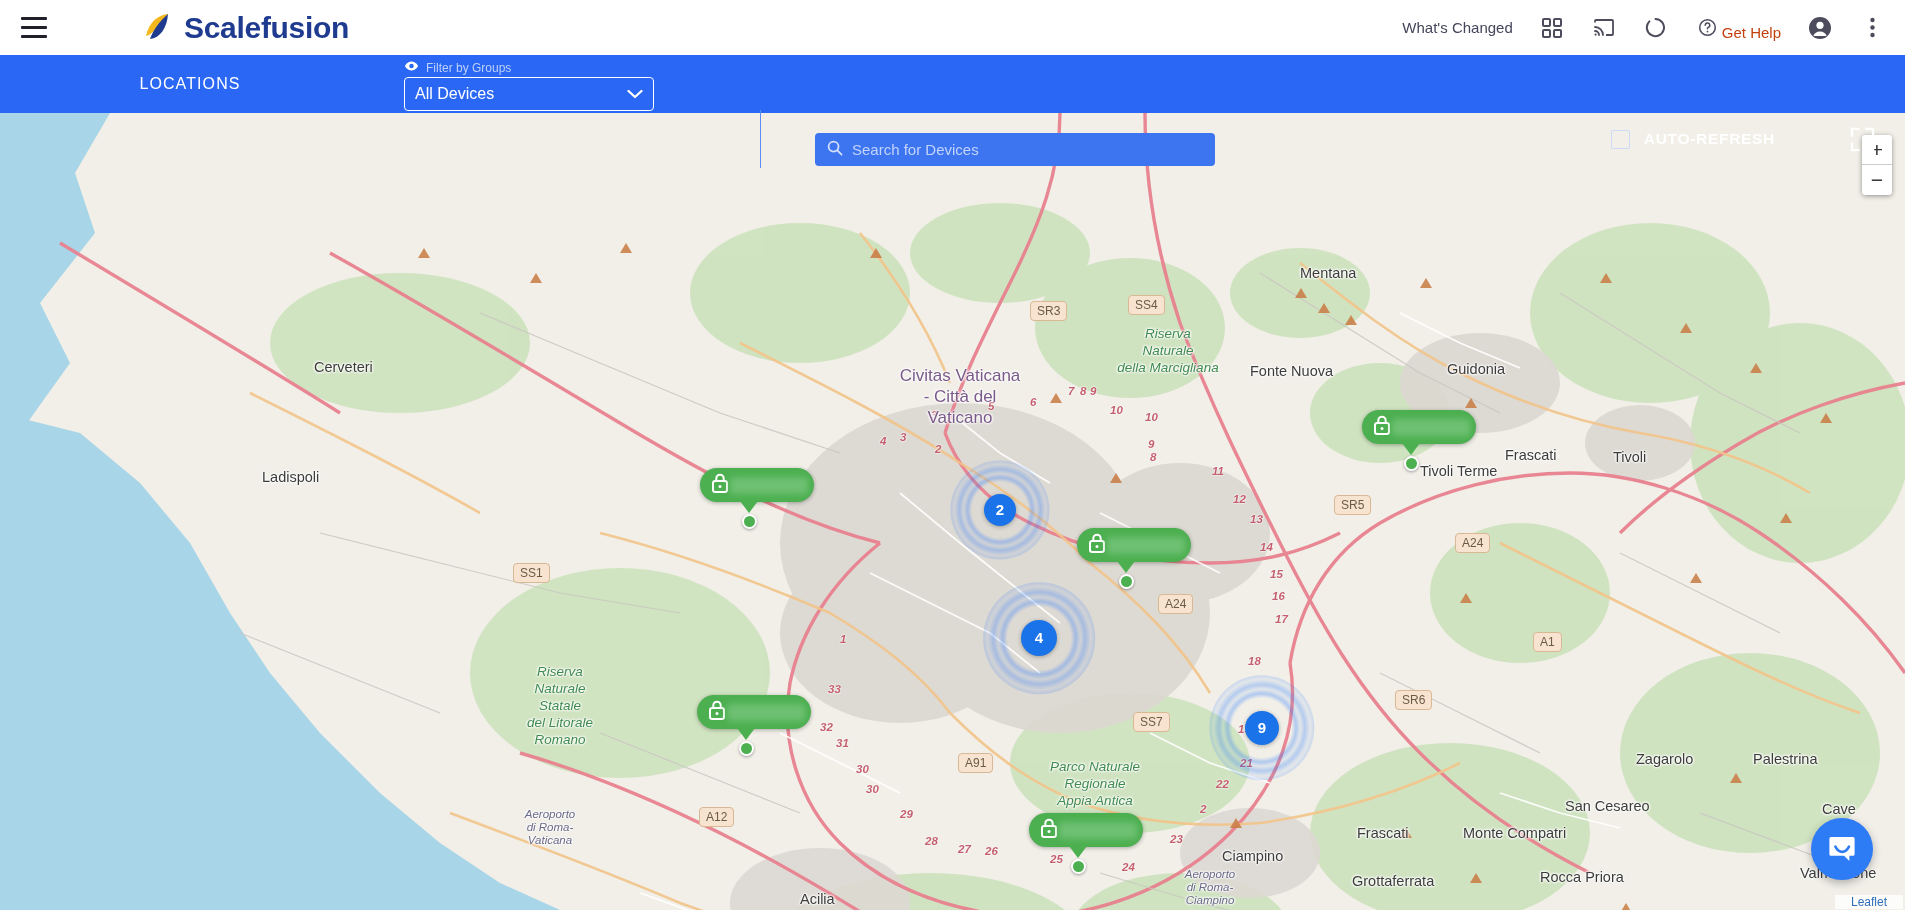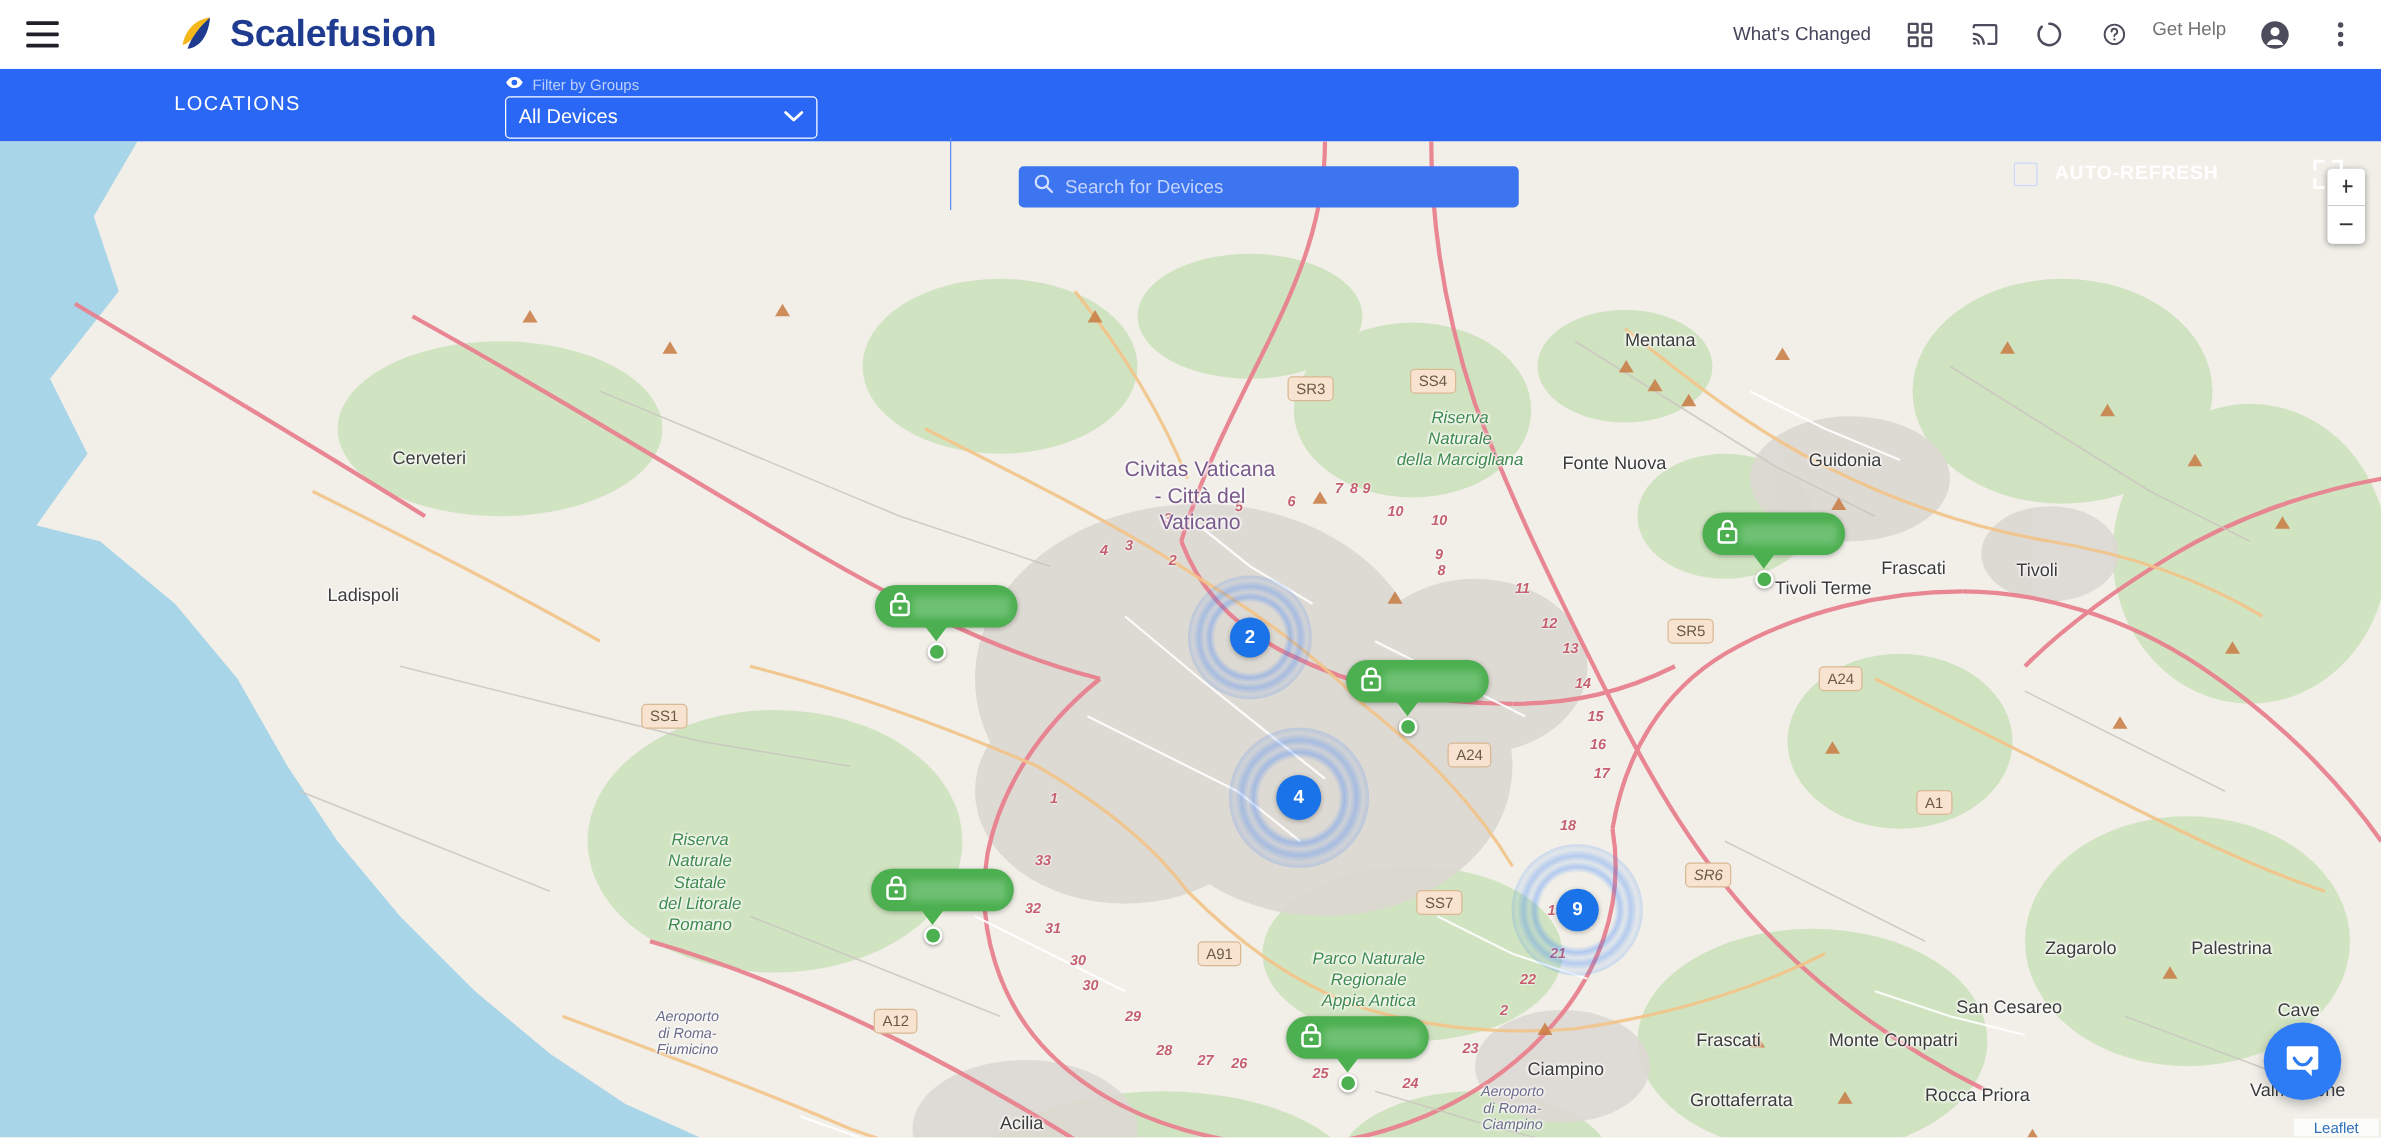--- a/index.html
+++ b/index.html
@@ -27,21 +27,21 @@
   .brand { display: flex; align-items: center; margin-left: 86px; gap: 10px; }
   .brand-logo { width: 34px; height: 34px; position: relative; }
   .brand-name { font-size: 30px; font-weight: 700; color: #1f3b8f; letter-spacing: -0.3px; }
 
   .header-right {
     margin-left: auto; display: flex; align-items: center;
     gap: 26px; padding-right: 20px; color: #4a4a5a;
   }
   .whats-changed { font-size: 15px; color: #44455a; cursor: pointer; white-space: nowrap; }
   .hicon { width: 26px; height: 26px; display: flex; align-items: center; justify-content: center; cursor: pointer; color: #4c4c5c; }
-  .gethelp { display: flex; align-items: flex-start; gap: 17px; cursor: pointer; font-size: 15px; color: #737373; white-space: nowrap; }
+  .gethelp { display: flex; align-items: flex-end; gap: 1px; cursor: pointer; font-size: 15px; color: #c2410c; white-space: nowrap; }
 
   
   .toolbar {
     position: absolute; top: 55px; left: 0; width: 1905px; height: 58px;
     background: #2a67f4; z-index: 39; display: flex; align-items: center;
   }
   .tb-locations {
     width: 380px; height: 58px; display: flex; align-items: center;
     justify-content: center; color: #fff; font-size: 16px;
     letter-spacing: 1.1px; font-weight: 400; cursor: pointer;
@@ -483,37 +483,37 @@
           <div class="mlabel park" style="left: 1095px; top: 645px; transform: translateX(-50%);">
             <div>Parco Naturale</div>
             <div>Regionale</div>
             <div>Appia Antica</div>
           </div>
         </div>
       <div id="airport-labels">
           <div class="mlabel airport" style="left: 550px; top: 695px; transform: translateX(-50%);">
             <div>Aeroporto</div>
             <div>di Roma-</div>
-            <div>Fiumicino</div>
+            <div>Vaticana</div>
           </div>
           <div class="mlabel airport" style="left: 1210px; top: 755px; transform: translateX(-50%);">
             <div>Aeroporto</div>
             <div>di Roma-</div>
             <div>Ciampino</div>
           </div>
         </div>
       <div id="shields">
           <div class="shield" style="left: 1030px; top: 188px;">SR3</div>
           <div class="shield" style="left: 1128px; top: 182px;">SS4</div>
           <div class="shield" style="left: 513px; top: 450px;">SS1</div>
           <div class="shield" style="left: 1158px; top: 481px;">A24</div>
           <div class="shield" style="left: 1334px; top: 382px;">SR5</div>
           <div class="shield" style="left: 1455px; top: 420px;">A24</div>
           <div class="shield" style="left: 1533px; top: 519px;">A1</div>
-          <div class="shield" style="left: 1348px; top: 577px; font-style: italic;">SR6</div>
+          <div class="shield" style="left: 1395px; top: 577px;">SR6</div>
           <div class="shield" style="left: 1133px; top: 599px;">SS7</div>
           <div class="shield" style="left: 958px; top: 640px;">A91</div>
           <div class="shield" style="left: 699px; top: 694px;">A12</div>
         </div>
       <div id="exitnums">
           <div class="rnum" style="left: 931px; top: 296px;">3</div>
           <div class="rnum" style="left: 988px; top: 287px;">5</div>
           <div class="rnum" style="left: 1030px; top: 283px;">6</div>
           <div class="rnum" style="left: 1068px; top: 272px;">7</div>
           <div class="rnum" style="left: 1080px; top: 272px;">8</div>

